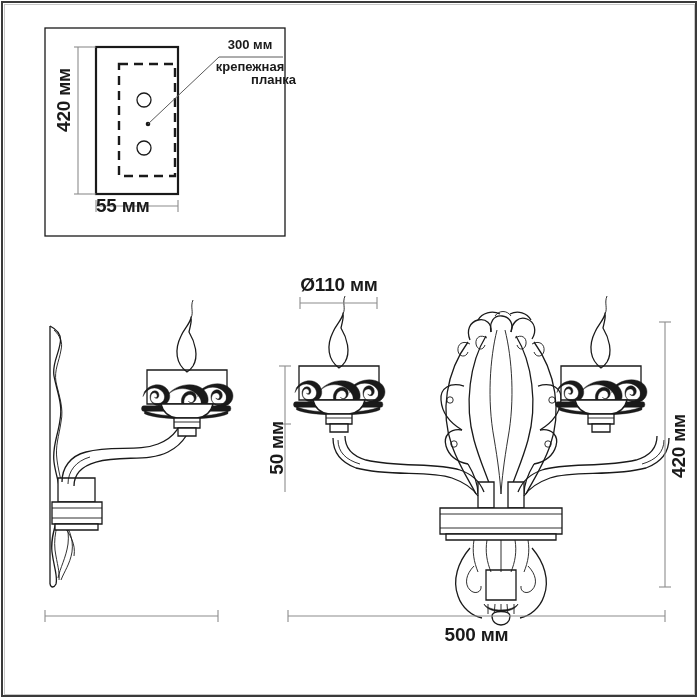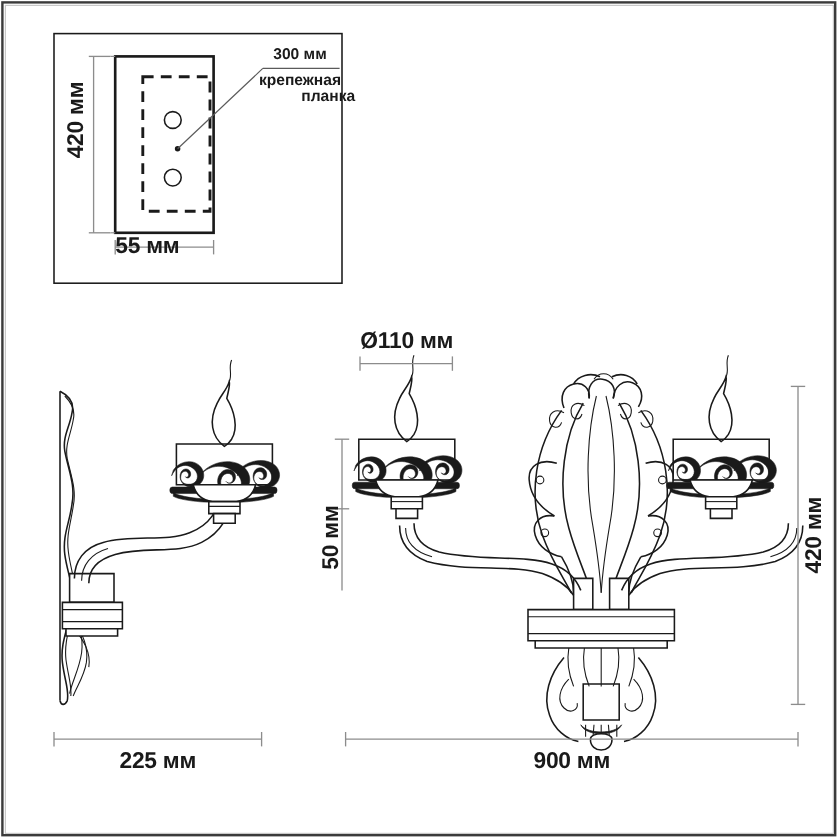--- a/index.html
+++ b/index.html
@@ -308,17 +308,16 @@
 
   <div class="lbl lbl-small" style="left:204px; top:60px; width:92px; text-align:center;">крепежная</div>
   <div class="lbl lbl-small" style="left:204px; top:73px; width:92px; text-align:right;">планка</div>
 
   <div class="lbl lbl-dim" style="left:292px; top:275px; width:94px; text-align:center;">Ø110 мм</div>
 
   <div class="lbl lbl-dim rot90" style="left:245px; top:438px; width:64px; text-align:center;">50 мм</div>
 
   <div class="lbl lbl-dim rot90" style="left:643px; top:436px; width:72px; text-align:center;">420 мм</div>
 
-  <div class="lbl lbl-dim" style="left:45px; top:625px; width:173px; text-align:center;">225 мм</div>
-
-  <div class="lbl lbl-dim" style="left:288px; top:625px; width:377px; text-align:center;">900 мм</div>
+
+  <div class="lbl lbl-dim" style="left:288px; top:625px; width:377px; text-align:center;">500 мм</div>
 
 </div>
 
 </body></html>

